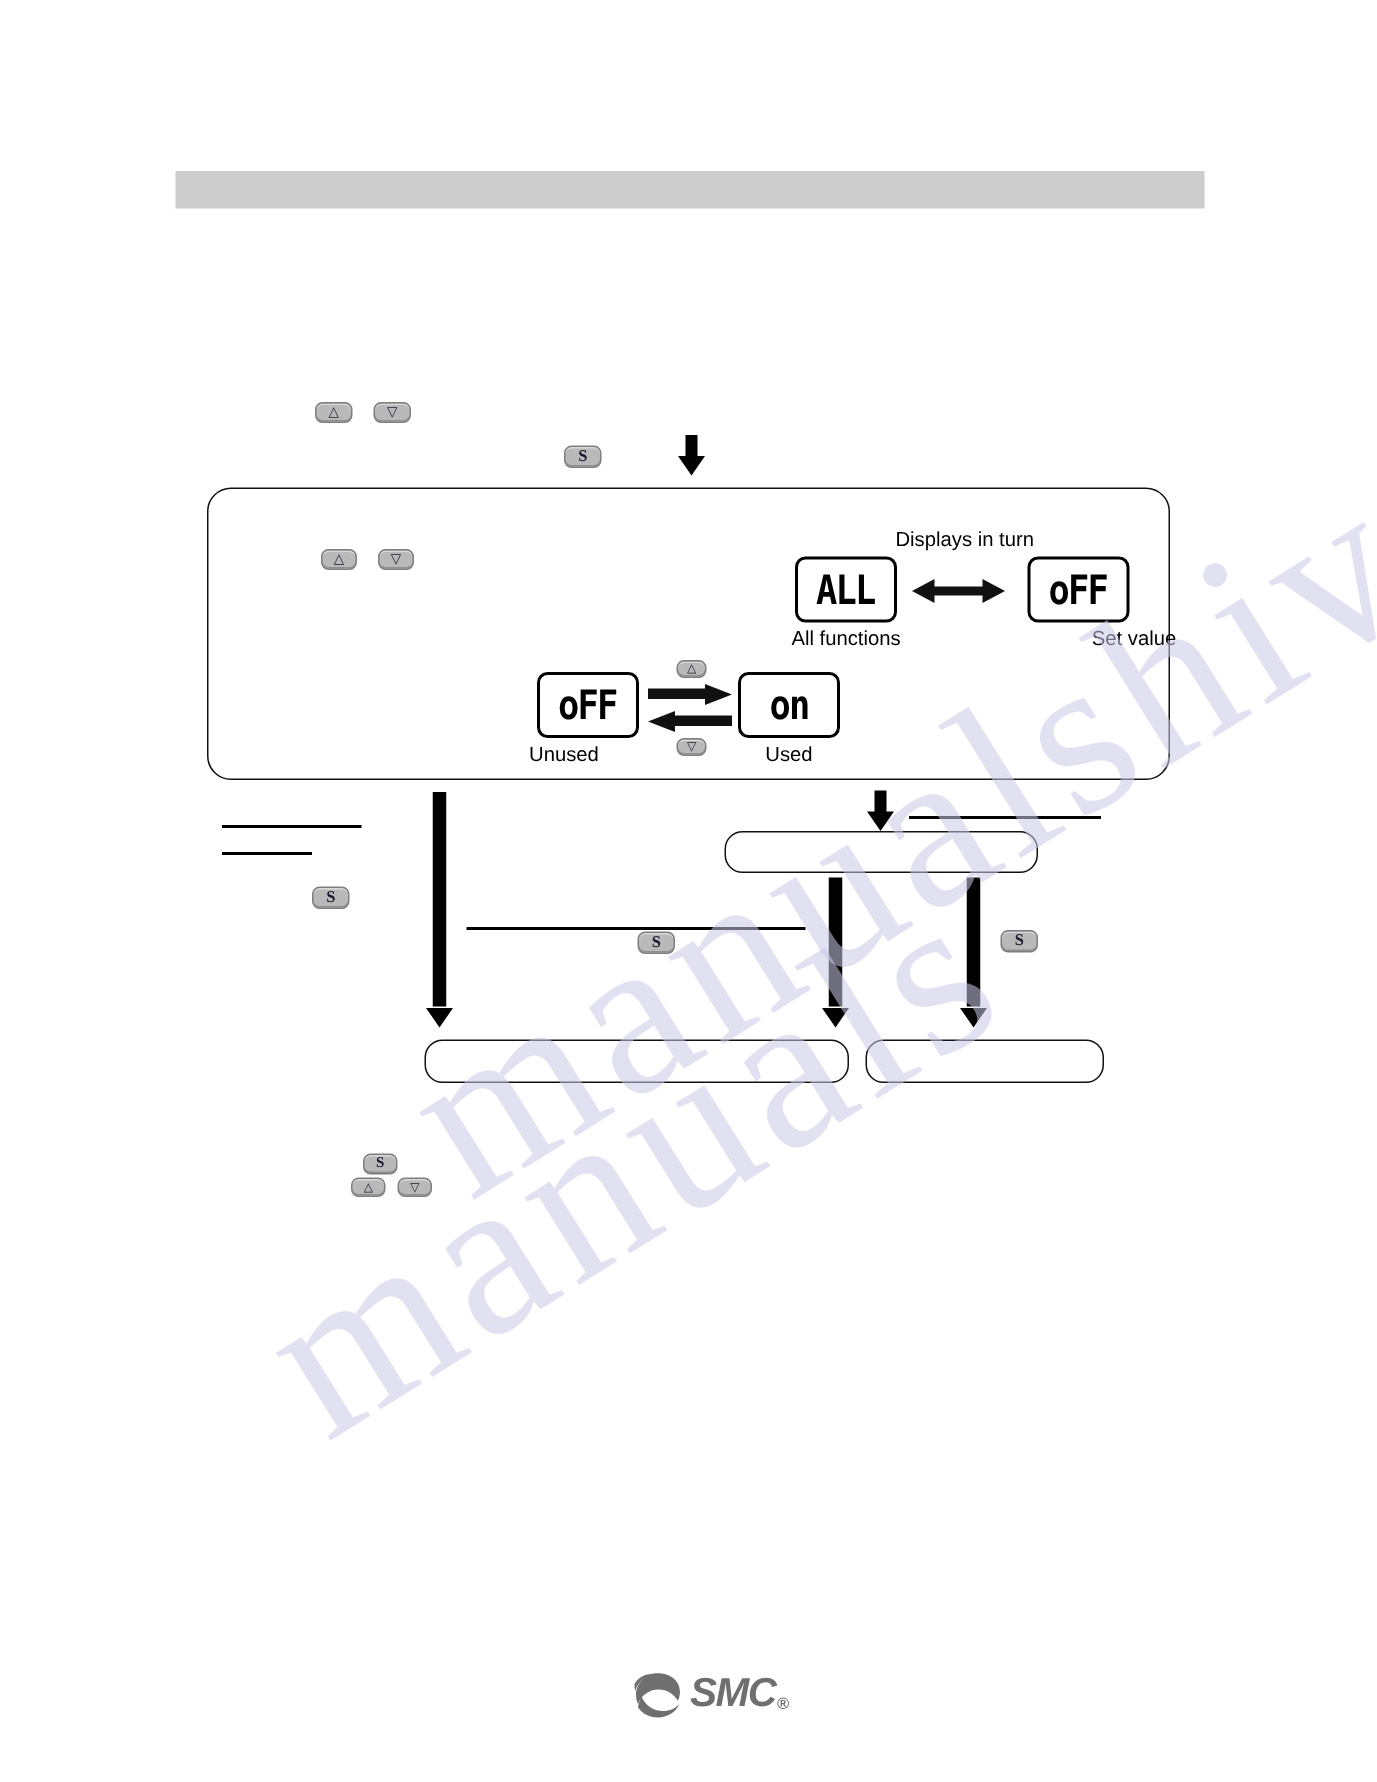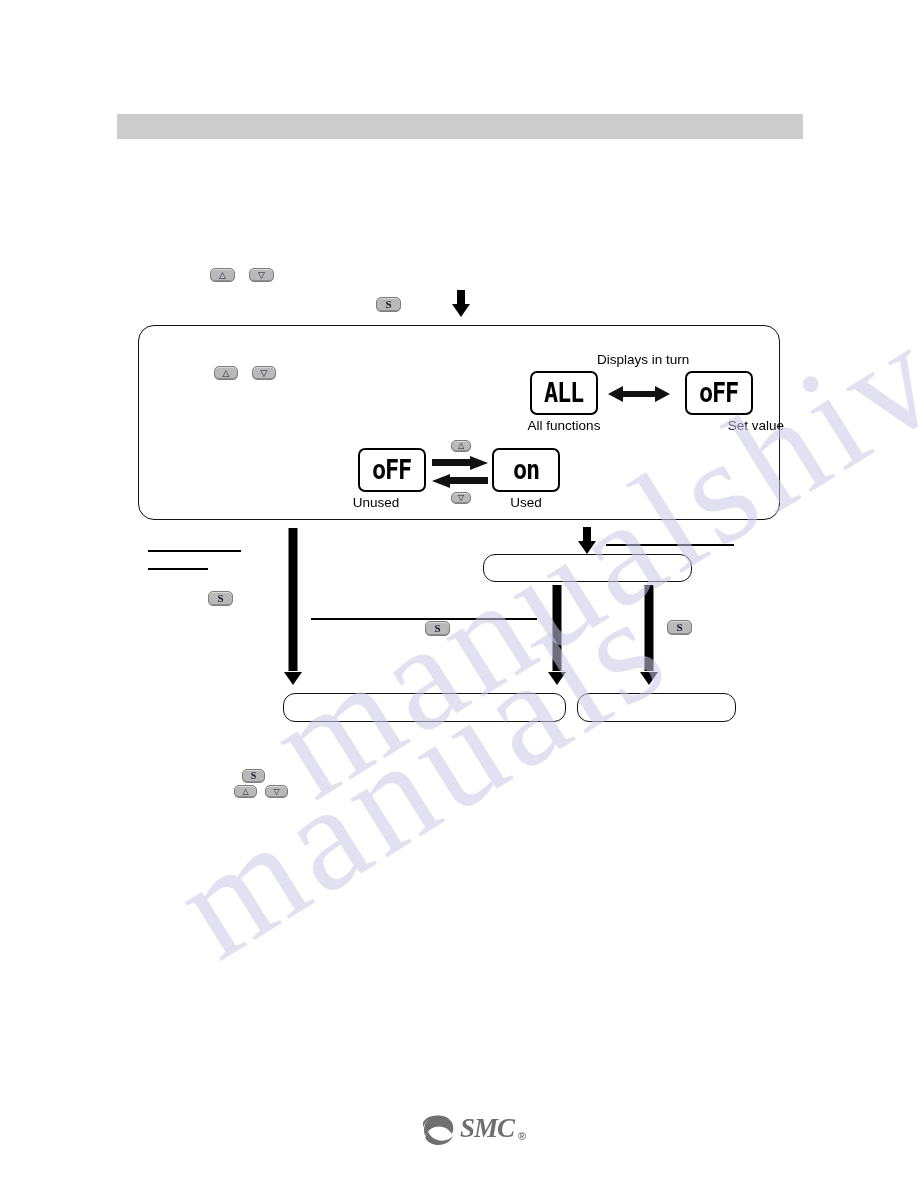--- a/index.html
+++ b/index.html
@@ -174,21 +174,21 @@
     left: 422px;
     top: 1112px;
     width: 96px;
     height: 36px;
     z-index: 3;
   }
   .logo-text {
     position: absolute;
     left: 38px;
     top: 1px;
-    font-family: Liberation Serif, serif;
+    font-family: Liberation Sans, sans-serif;
     font-weight: bold;
     font-style: italic;
     font-size: 27px;
     color: #6f6f6f;
     letter-spacing: -1px;
   }
   .logo-dot {
     position: absolute;
     left: 96px;
     top: 18px;

